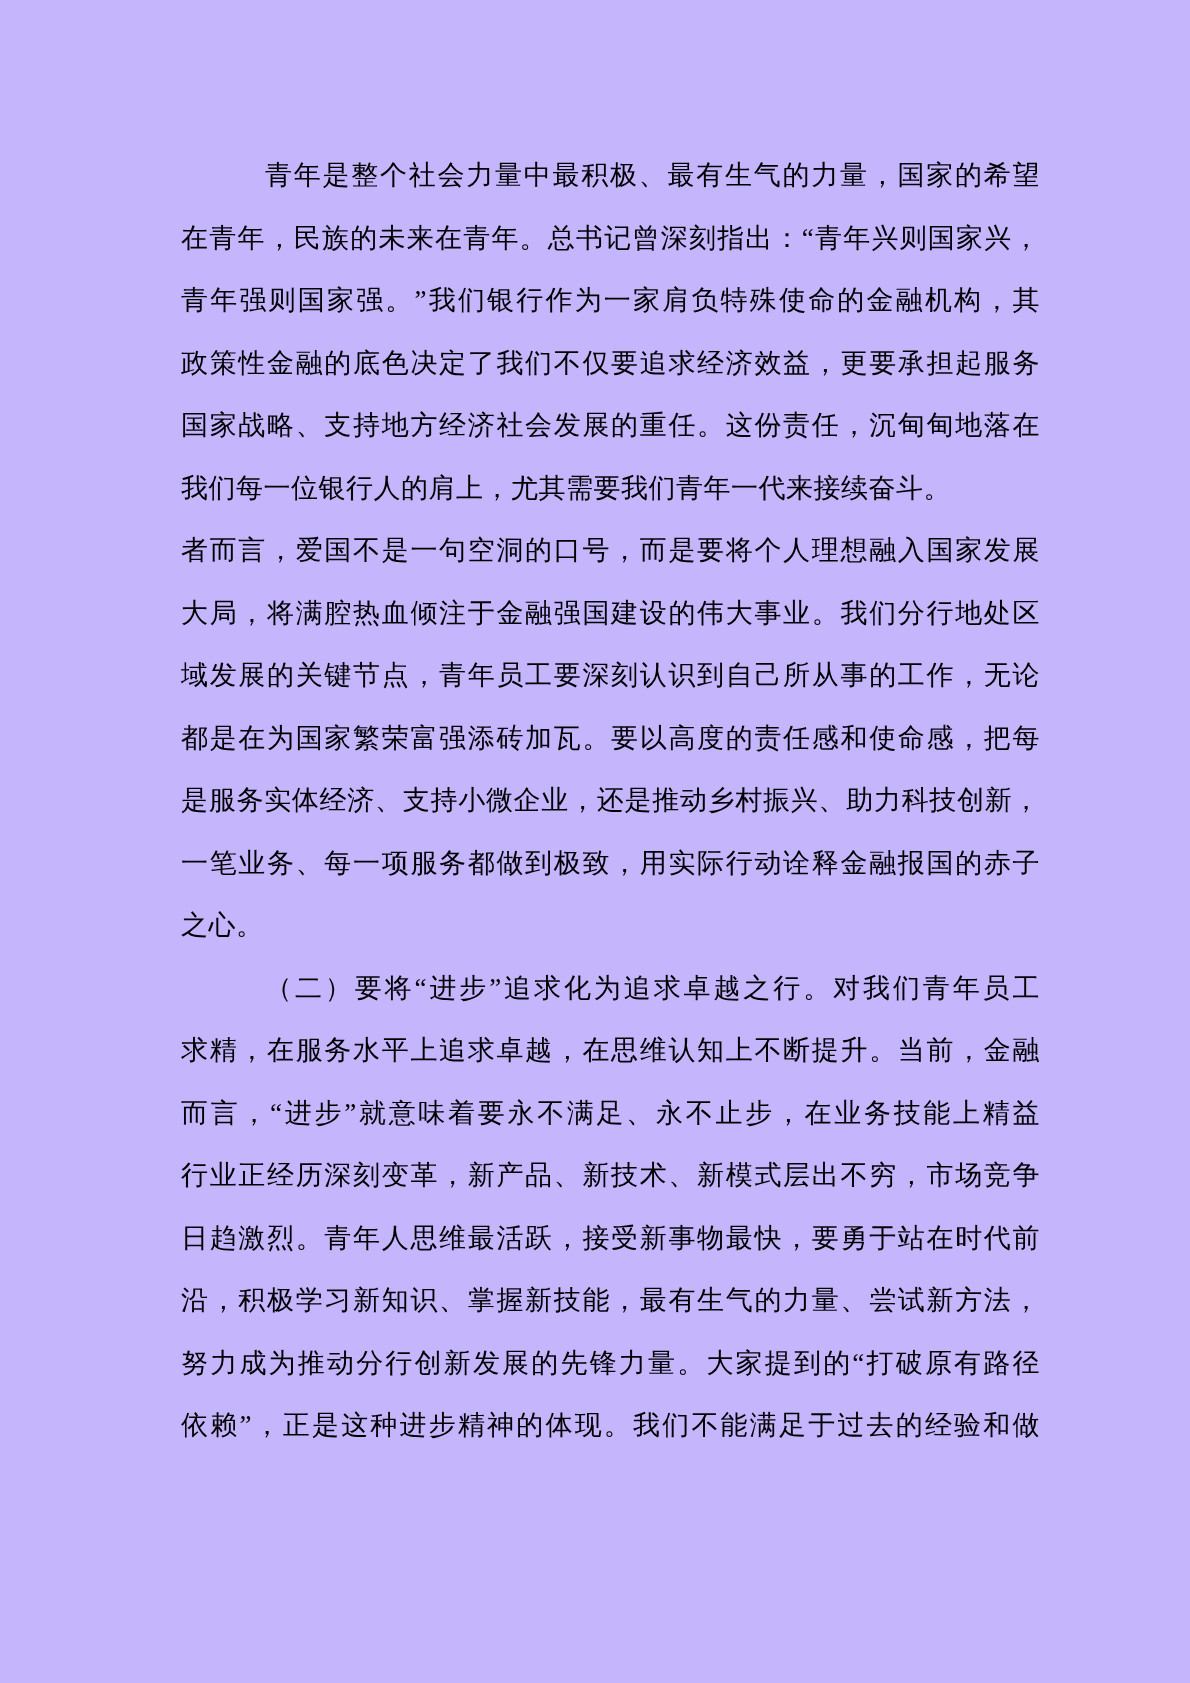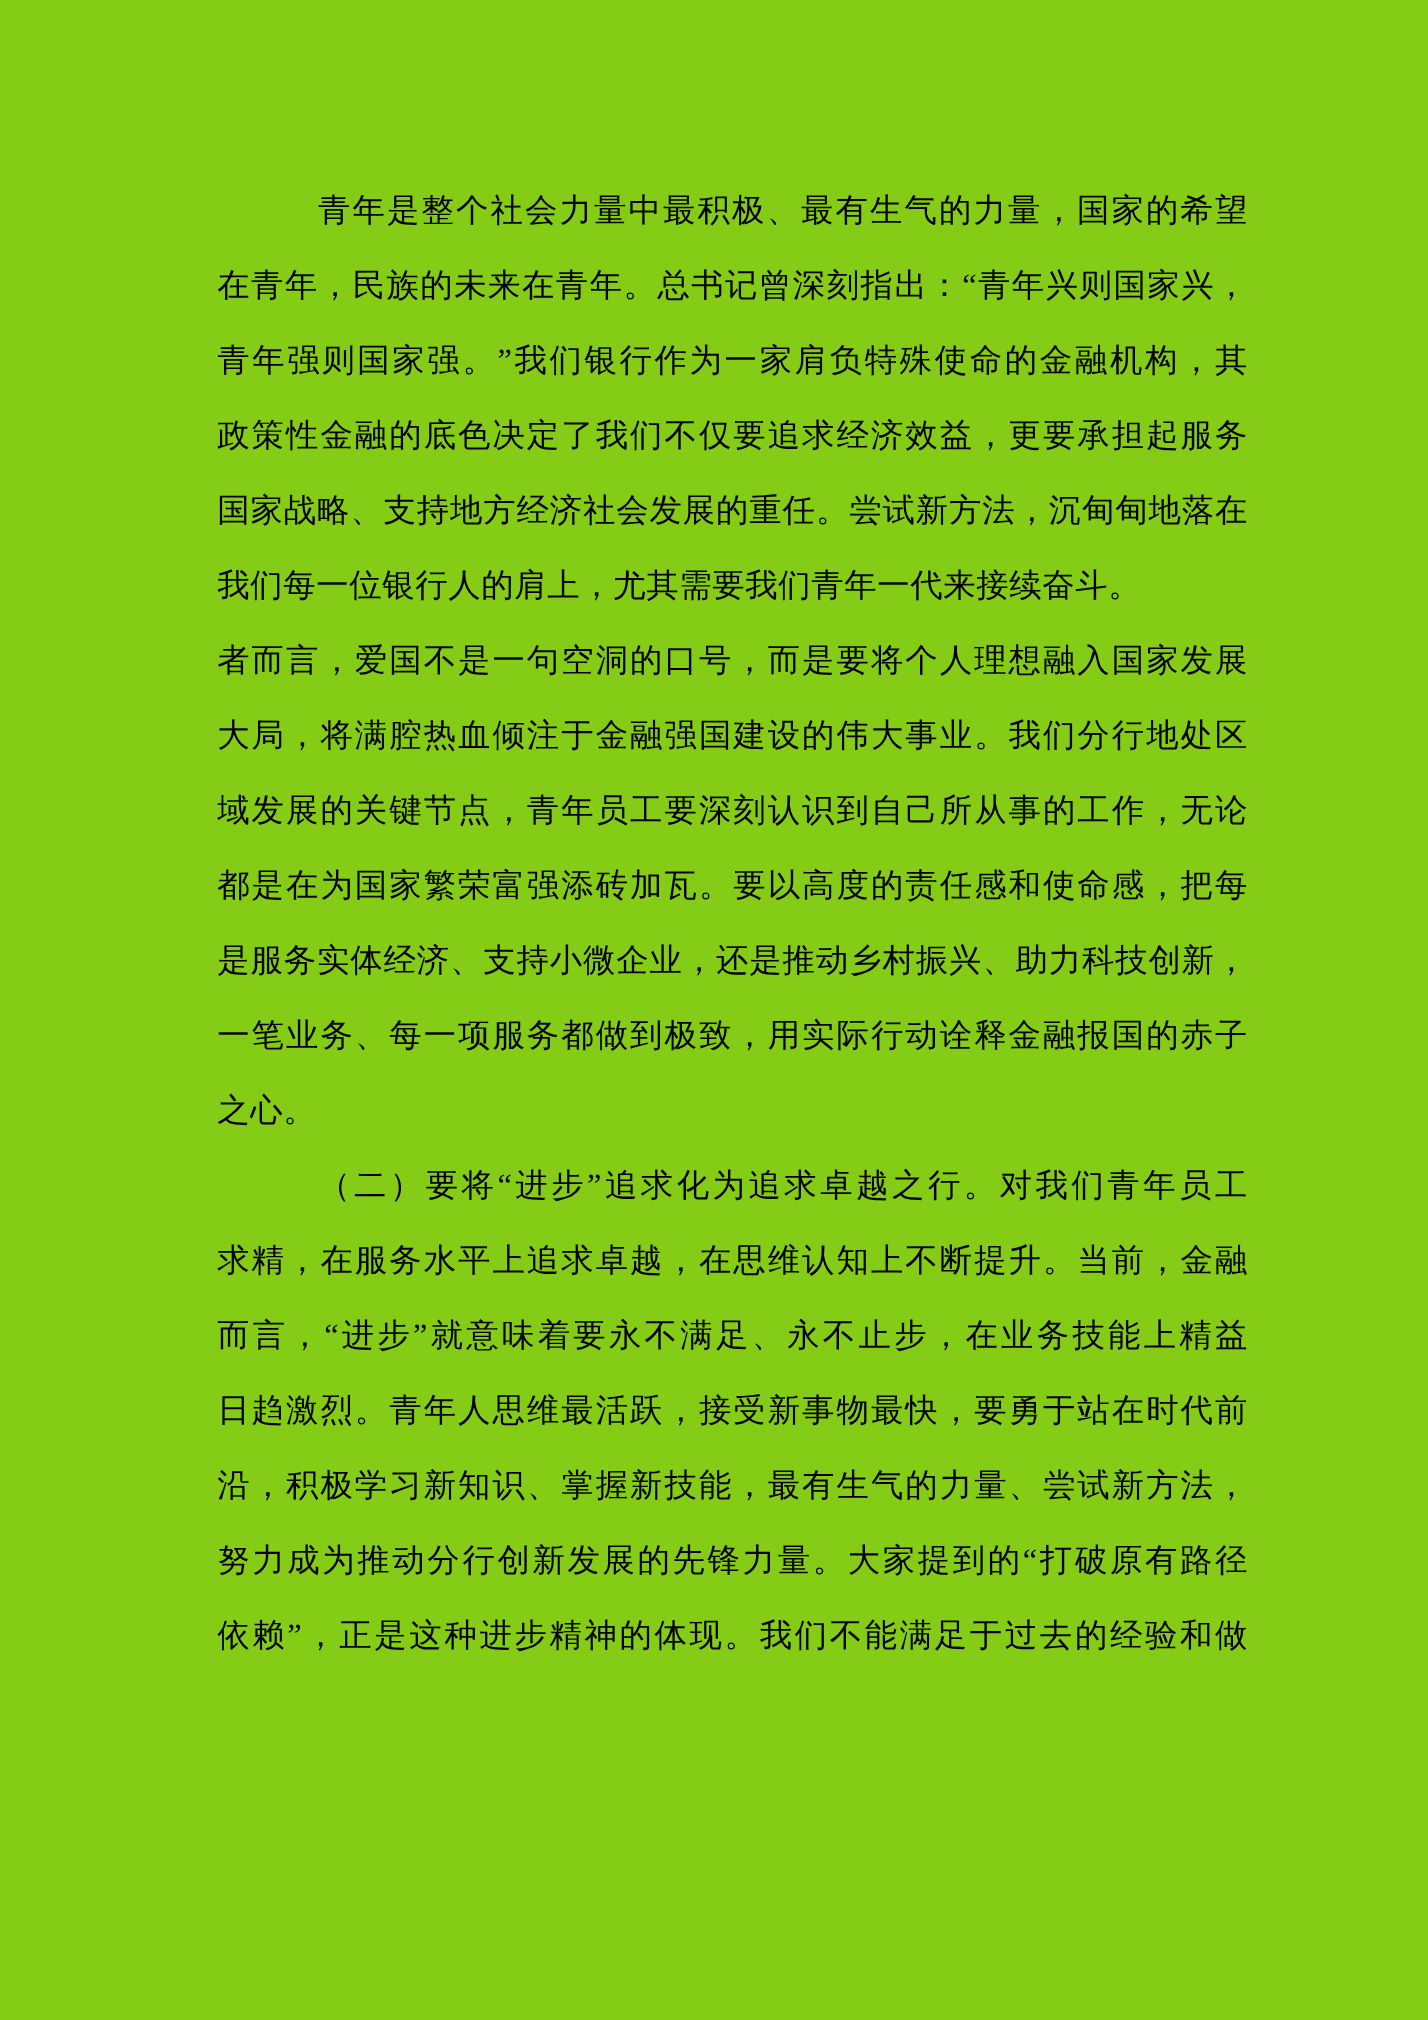--- a/index.html
+++ b/index.html
@@ -11,21 +11,21 @@
     height: 1683px;
     background: #ffffff;
     position: relative;
     font-family: "Liberation Serif", "DejaVu Serif", serif;
     color: #000000;
     overflow: hidden;
   }
   .page {
     position: absolute;
     inset: 0;
-    background: #84cc16;
+    background: #c4b5fd;
   }
   .doc-body {
     position: absolute;
     left: 181px;
     top: 144px;
     width: 859px;
   }
   .paragraph {
     margin: 0;
     padding: 0;
@@ -51,35 +51,36 @@
 </head>
 <body>
 
 <div class="page">
   <div class="doc-body" id="doc-body">
       <div class="paragraph">
         <div class="line indent">青年是整个社会力量中最积极、最有生气的力量，国家的希望</div>
         <div class="line">在青年，民族的未来在青年。总书记曾深刻指出：“青年兴则国家兴，</div>
         <div class="line">青年强则国家强。”我们银行作为一家肩负特殊使命的金融机构，其</div>
         <div class="line">政策性金融的底色决定了我们不仅要追求经济效益，更要承担起服务</div>
-        <div class="line">国家战略、支持地方经济社会发展的重任。尝试新方法，沉甸甸地落在</div>
+        <div class="line">国家战略、支持地方经济社会发展的重任。这份责任，沉甸甸地落在</div>
         <div class="line no-justify">我们每一位银行人的肩上，尤其需要我们青年一代来接续奋斗。</div>
       </div>
       <div class="paragraph">
         <div class="line">者而言，爱国不是一句空洞的口号，而是要将个人理想融入国家发展</div>
         <div class="line">大局，将满腔热血倾注于金融强国建设的伟大事业。我们分行地处区</div>
         <div class="line">域发展的关键节点，青年员工要深刻认识到自己所从事的工作，无论</div>
         <div class="line">都是在为国家繁荣富强添砖加瓦。要以高度的责任感和使命感，把每</div>
         <div class="line">是服务实体经济、支持小微企业，还是推动乡村振兴、助力科技创新，</div>
         <div class="line">一笔业务、每一项服务都做到极致，用实际行动诠释金融报国的赤子</div>
         <div class="line no-justify">之心。</div>
       </div>
       <div class="paragraph">
         <div class="line indent">（二）要将“进步”追求化为追求卓越之行。对我们青年员工</div>
         <div class="line">求精，在服务水平上追求卓越，在思维认知上不断提升。当前，金融</div>
         <div class="line">而言，“进步”就意味着要永不满足、永不止步，在业务技能上精益</div>
+        <div class="line">行业正经历深刻变革，新产品、新技术、新模式层出不穷，市场竞争</div>
         <div class="line">日趋激烈。青年人思维最活跃，接受新事物最快，要勇于站在时代前</div>
         <div class="line">沿，积极学习新知识、掌握新技能，最有生气的力量、尝试新方法，</div>
         <div class="line">努力成为推动分行创新发展的先锋力量。大家提到的“打破原有路径</div>
         <div class="line">依赖”，正是这种进步精神的体现。我们不能满足于过去的经验和做</div>
       </div>
     </div>
 </div>
 
 </body></html>

